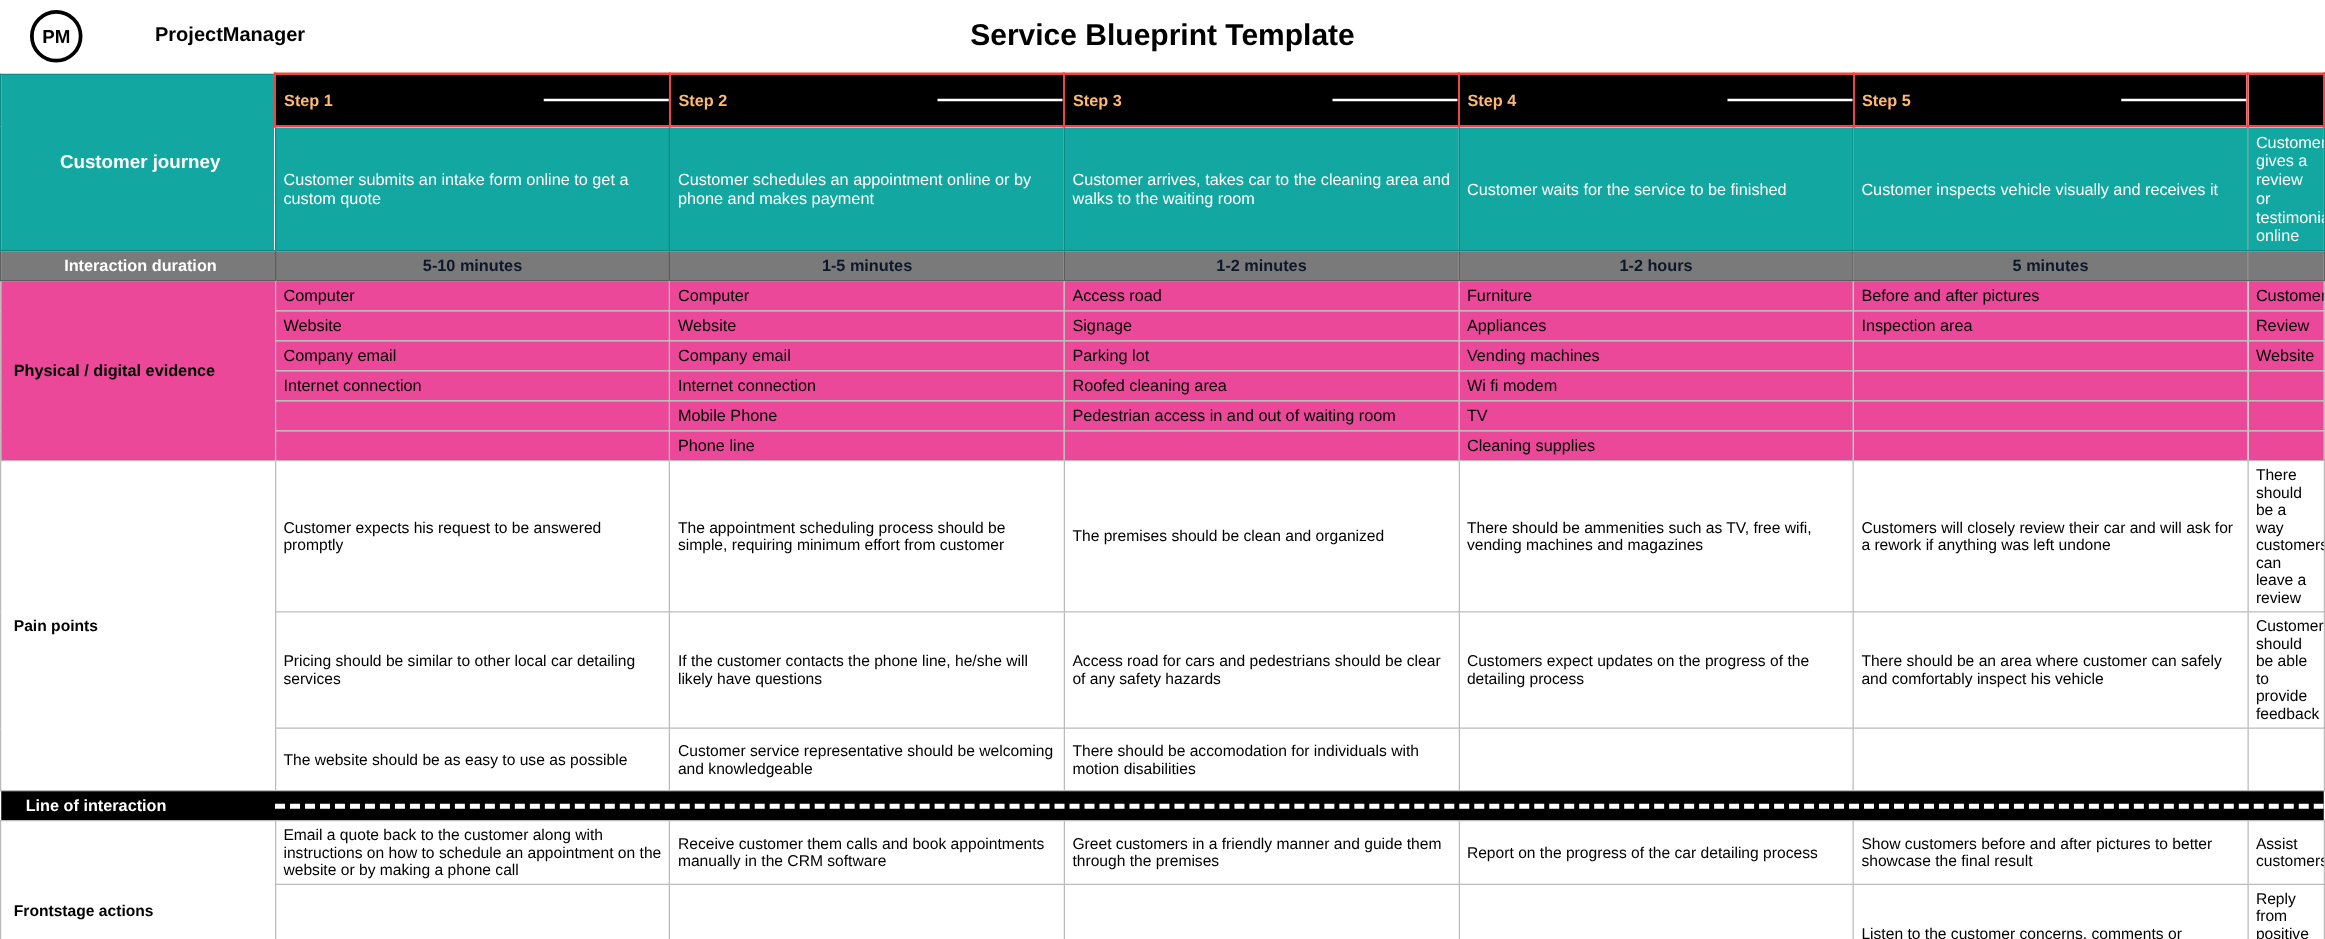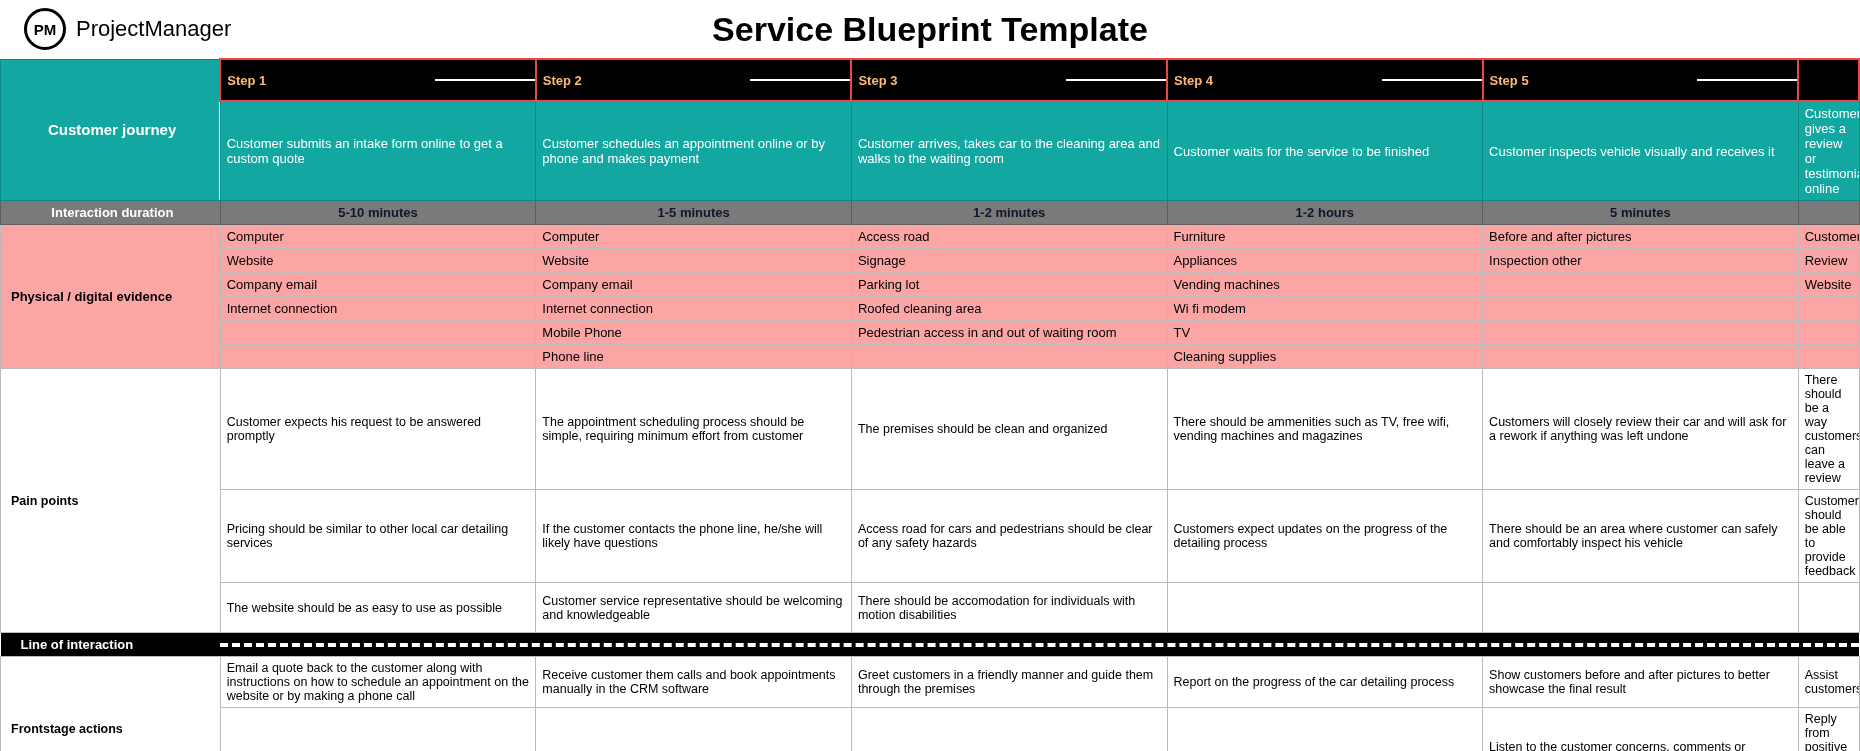--- a/index.html
+++ b/index.html
@@ -26,28 +26,29 @@
     width: 42px; height: 42px;
     border: 3px solid #000;
     border-radius: 50%;
     display: flex;
     align-items: center;
     justify-content: center;
     font-weight: bold;
     font-size: 15px;
   }
   .brand {
-    font-size: 22px;
-    font-weight: normal;
+    font-size: 16px;
+    font-weight: bold;
+    margin-left: 48px;
   }
   .title {
     position: absolute;
     left: 50%;
     transform: translateX(-50%);
-    font-size: 34px;
+    font-size: 24px;
     font-weight: bold;
   }
   table {
     border-collapse: collapse;
     width: 1860px;
     table-layout: fixed;
   }
   td, th {
     border: 1px solid #bbb;
     padding: 4px 6px;
@@ -110,21 +111,21 @@
     text-align: center;
   }
   td.label-cell {
     font-weight: bold;
     background: #fff;
     vertical-align: middle;
     padding-left: 10px;
   }
   tr.data-row td {
     height: 22px;
-    background: #fca5a5;
+    background: #ec4899;
   }
   tr.pain-row td {
     height: 50px;
     background: #fff;
     font-size: 12.5px;
   }
   
   tr.sep-row td {
     background: #000;
     color: #fff;
@@ -212,21 +213,21 @@
     <td>Access road</td>
     <td>Furniture</td>
     <td>Before and after pictures</td>
     <td>Customer</td>
   </tr>
   <tr class="data-row">
     <td>Website</td>
     <td>Website</td>
     <td>Signage</td>
     <td>Appliances</td>
-    <td>Inspection other</td>
+    <td>Inspection area</td>
     <td>Review</td>
   </tr>
   <tr class="data-row">
     <td>Company email</td>
     <td>Company email</td>
     <td>Parking lot</td>
     <td>Vending machines</td>
     <td></td>
     <td>Website</td>
   </tr>

